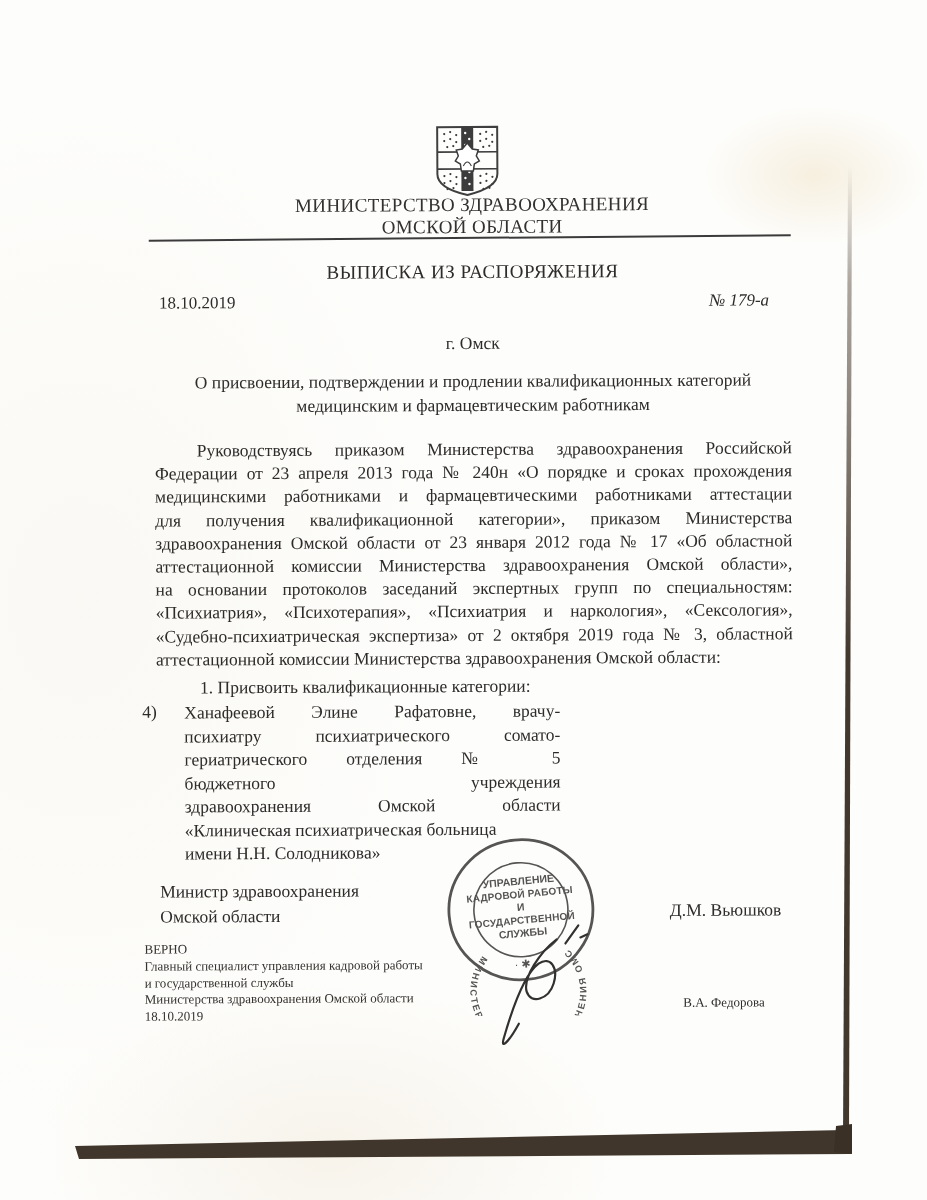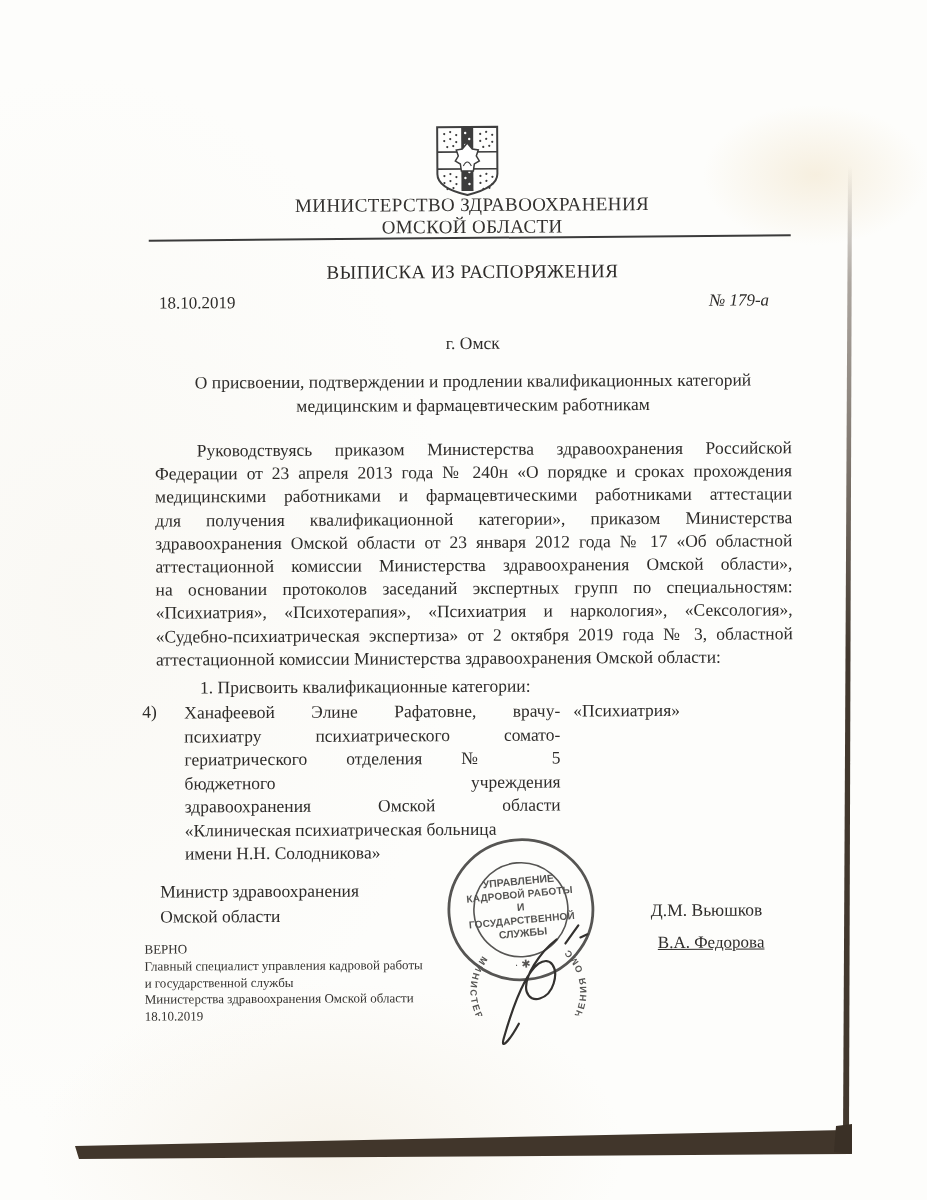--- a/index.html
+++ b/index.html
@@ -26,23 +26,23 @@
   .para{left:155px;top:438px;width:637px;font-size:17.5px;line-height:23.2px;}
   .jl{text-align:justify;text-align-last:justify;}
   .ll{text-align:left;}
   .indent{text-indent:42px;}
   .intro{left:155px;top:676px;width:637px;font-size:17.5px;padding-left:44px;box-sizing:border-box;}
   .marker{left:141px;top:700px;font-size:17.5px;}
   .leftcol{left:183px;top:700px;width:376px;font-size:17.5px;line-height:23.5px;}
   .rightcol{left:559px;top:700px;width:236px;font-size:17.5px;line-height:23.5px;}
   .rightcol .l2{padding-left:13px;}
   .minister{left:158px;top:878px;font-size:17.5px;line-height:25px;}
-  .signame1{right:167px;top:901px;font-size:17.5px;}
+  .signame1{right:148px;top:901px;font-size:17.5px;}
   .verno{left:142px;top:940px;font-size:13px;line-height:16.8px;color:#34322f;}
-  .signame2{right:165px;top:934px;font-size:17px;text-decoration:underline;}
+  .signame2{right:165px;top:996px;font-size:13px;}
   .stamp{left:426px;top:818px;}
   .sig{left:468px;top:918px;}
   .edges{position:absolute;inset:0;pointer-events:none;z-index:5;}
   svg text{font-family:"Liberation Sans","DejaVu Sans",sans-serif;}
 </style>
 </head>
 <body>
 
 <div class="scan">
   <div class="content">
@@ -115,21 +115,20 @@
       <div class="jl">Ханафеевой Элине Рафатовне, врачу-</div>
       <div class="jl">психиатру психиатрического сомато-</div>
       <div class="jl">гериатрического отделения № 5</div>
       <div class="jl">бюджетного учреждения</div>
       <div class="jl">здравоохранения Омской области</div>
       <div class="ll">«Клиническая психиатрическая больница</div>
       <div class="ll">имени Н.Н. Солодникова»</div>
     </div>
 
     <div class="abs rightcol">
-      <div class="l2">«Психиатрия»</div>
     </div>
 
     <div class="abs minister">
       <div>Министр здравоохранения</div>
       <div>Омской области</div>
     </div>
     <div class="abs signame1">Д.М. Вьюшков</div>
 
     <div class="abs verno">
       <div>ВЕРНО</div>

